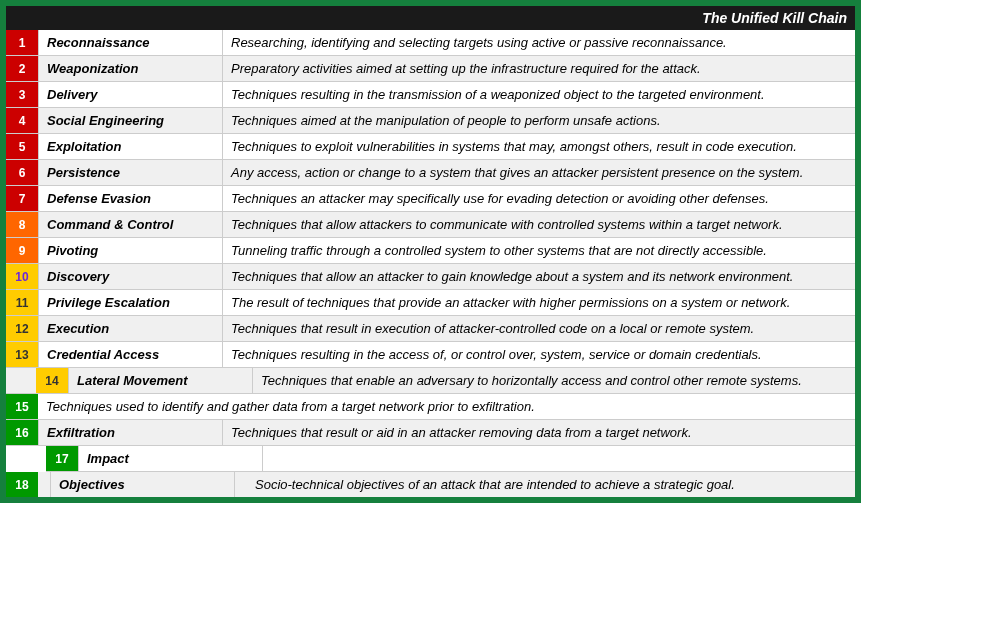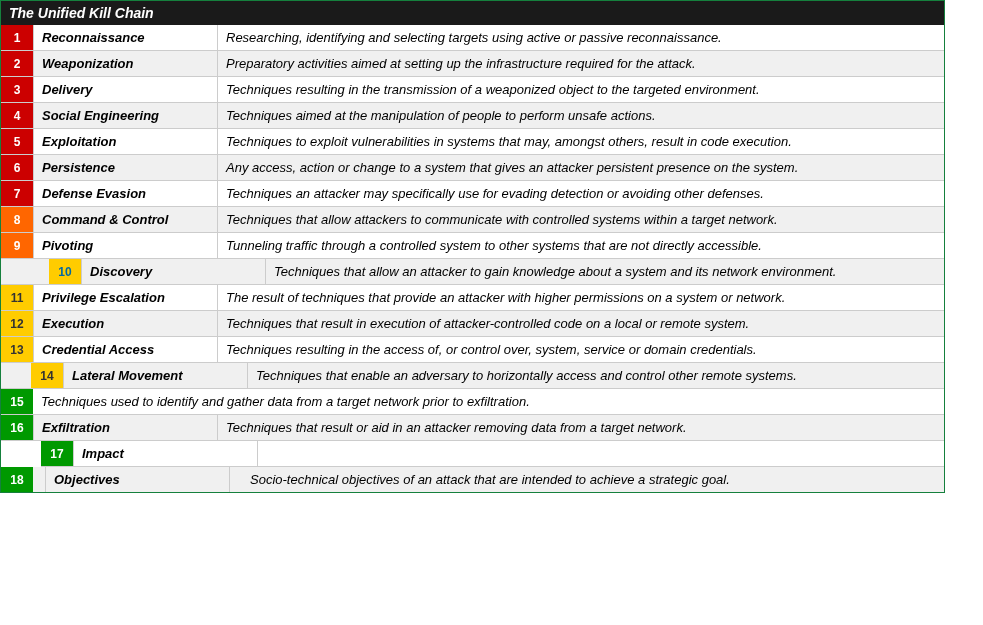--- a/index.html
+++ b/index.html
@@ -6,22 +6,23 @@
       margin: 0;
       padding: 0;
       box-sizing: border-box;
     }
     body {
       font-family: Arial, sans-serif;
       background: #fff;
       width: 983px;
     }
     .table-container {
-      width: 945px;
-      border: 1px solid #15803d;
+      width: 861px;
+      border: 6px solid #15803d;
+      text-align: right;
     }
     .header-row {
       background: #1a1a1a;
       color: #fff;
       padding: 4px 8px;
       font-size: 14px;
       font-weight: bold;
       font-style: italic;
     }
     .data-row {
@@ -118,21 +119,21 @@
         <div class="num-cell" style="background: rgb(255, 102, 0); color: rgb(255, 255, 255);">8</div>
         <div class="name-cell">Command &amp; Control</div>
         <div class="desc-cell">Techniques that allow attackers to communicate with controlled systems within a target network.</div>
       </div>
       <div class="data-row" style="background: rgb(255, 255, 255);">
         <div class="num-cell" style="background: rgb(255, 102, 0); color: rgb(255, 255, 255);">9</div>
         <div class="name-cell">Pivoting</div>
         <div class="desc-cell">Tunneling traffic through a controlled system to other systems that are not directly accessible.</div>
       </div>
       <div class="data-row" style="background: rgb(240, 240, 240);">
-        <div class="num-cell" style="background: rgb(255, 204, 0); color: #0369a1; margin-left: 48px;">10</div>
+        <div class="num-cell" style="background: rgb(255, 204, 0); color: #6d28d9;">10</div>
         <div class="name-cell">Discovery</div>
         <div class="desc-cell">Techniques that allow an attacker to gain knowledge about a system and its network environment.</div>
       </div>
       <div class="data-row" style="background: rgb(255, 255, 255);">
         <div class="num-cell" style="background: rgb(255, 204, 0); color: rgb(51, 51, 51);">11</div>
         <div class="name-cell">Privilege Escalation</div>
         <div class="desc-cell">The result of techniques that provide an attacker with higher permissions on a system or network.</div>
       </div>
       <div class="data-row" style="background: rgb(240, 240, 240);">
         <div class="num-cell" style="background: rgb(255, 204, 0); color: rgb(51, 51, 51);">12</div>

